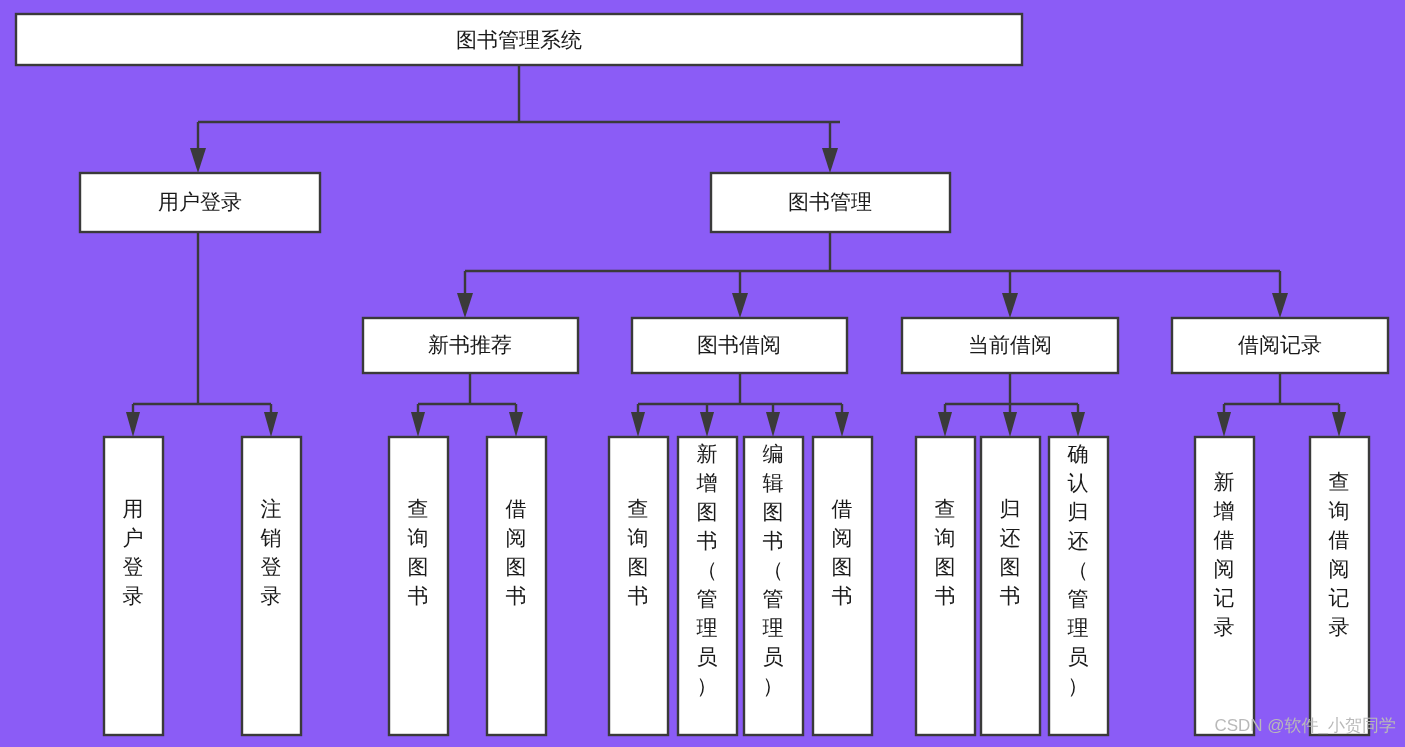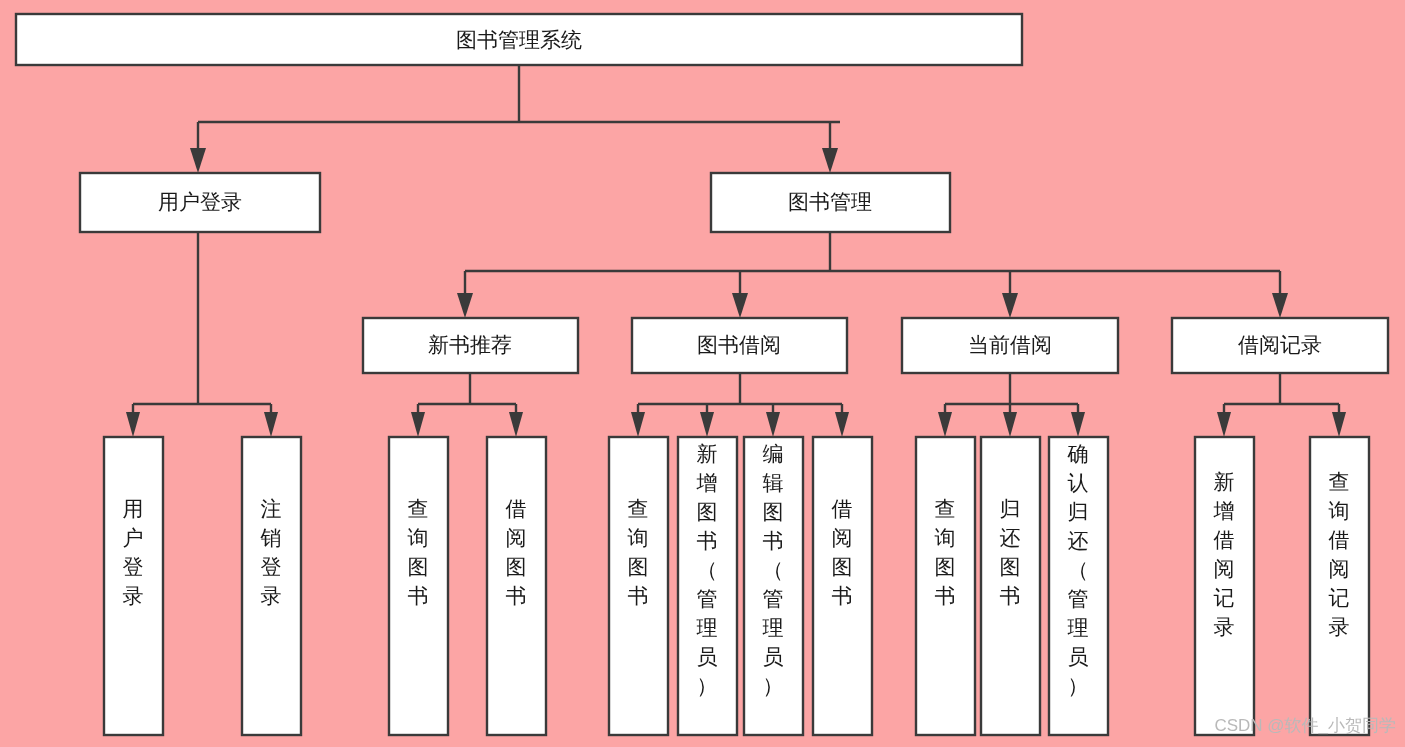--- a/index.html
+++ b/index.html
@@ -8,21 +8,21 @@
     padding: 0;
     background: #ffffff;
   }
   body {
     font-family: "Liberation Sans", "DejaVu Sans", sans-serif;
   }
   #diagram-root {
     position: relative;
     width: 1405px;
     height: 747px;
-    background: #fca5a5;
+    background: #8b5cf6;
     overflow: hidden;
   }
   svg#flow-svg {
     position: absolute;
     top: 0;
     left: 0;
     width: 1405px;
     height: 747px;
     display: block;
   }

